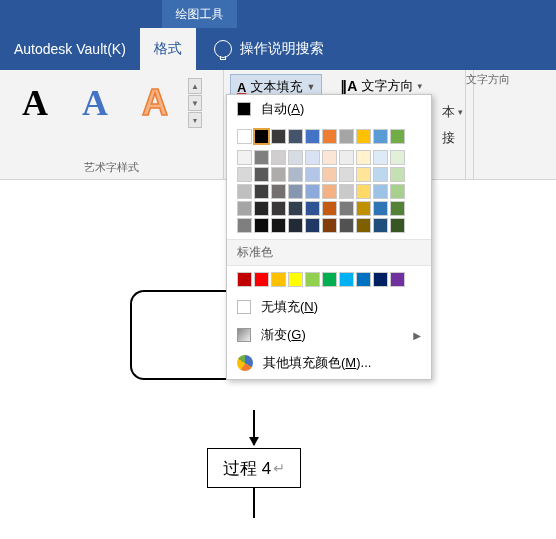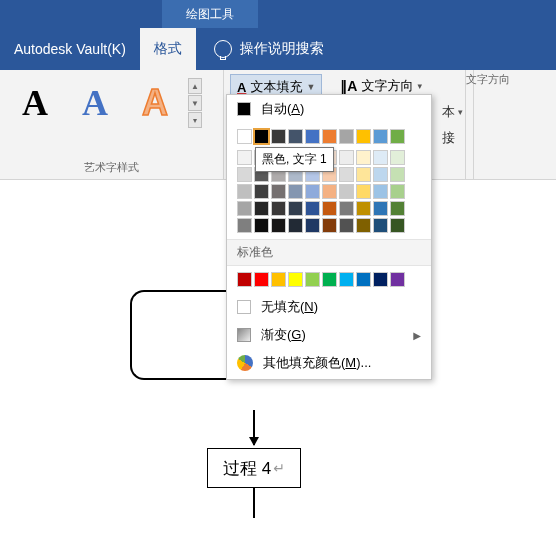--- a/index.html
+++ b/index.html
@@ -1,18 +1,18 @@
 <!DOCTYPE html>
 <html><head>
 <meta charset="utf-8">
 <style>
 *{margin:0;padding:0;box-sizing:border-box;font-family:"Microsoft YaHei",sans-serif}
 body{background:#fff;width:556px;height:539px;overflow:hidden;position:relative}
 .tabstrip{background:#2b579a;height:70px;display:flex;align-items:flex-end;position:relative}
-.context-tab{position:absolute;top:0;left:162px;width:96px;height:28px;background:#3b6db0;color:#fff;font-size:12px;display:flex;align-items:center;justify-content:center}
+.context-tab{position:absolute;top:0;left:162px;width:75px;height:28px;background:#3b6db0;color:#fff;font-size:12px;display:flex;align-items:center;justify-content:center}
 .tabs{display:flex;height:42px;align-items:stretch}
 .tab{padding:0 14px;color:#fff;font-size:14px;display:flex;align-items:center;cursor:pointer}
 .tab.active{background:#f3f3f3;color:#2b579a}
 .search-area{display:flex;align-items:center;color:#fff;font-size:14px;margin-left:18px}
 .bulb{width:18px;height:18px;border:1.5px solid #fff;border-radius:50%;margin-right:8px;position:relative}
 .bulb::after{content:"";position:absolute;bottom:-3px;left:5px;width:4px;height:3px;border:1px solid #fff;border-top:none}
 .ribbon{height:110px;background:#f3f3f3;border-bottom:1px solid #d4d4d4;display:flex;position:relative}
 .group{border-right:1px solid #d4d4d4;padding:4px 6px 2px;display:flex;flex-direction:column;justify-content:space-between}
 .group-label{font-size:11px;color:#666;text-align:center;padding:2px 0}
 .wordart-row{display:flex;gap:2px;align-items:center}
@@ -192,21 +192,20 @@
         <div class="psw" style="background: rgb(12, 12, 12);"></div>
         <div class="psw" style="background: rgb(23, 22, 22);"></div>
         <div class="psw" style="background: rgb(34, 42, 53);"></div>
         <div class="psw" style="background: rgb(31, 56, 100);"></div>
         <div class="psw" style="background: rgb(131, 60, 11);"></div>
         <div class="psw" style="background: rgb(82, 82, 82);"></div>
         <div class="psw" style="background: rgb(127, 96, 0);"></div>
         <div class="psw" style="background: rgb(30, 78, 121);"></div>
         <div class="psw" style="background: rgb(55, 86, 35);"></div>
       </div>
-      <div class="tooltip" style="top:24px;left:28px">黑色, 文字 1</div>
   </div>
   <div class="dd-header">标准色</div>
   <div class="palette" id="std-palette">
       <div class="prow">
         <div class="psw" style="background: rgb(192, 0, 0);"></div>
         <div class="psw" style="background: rgb(255, 0, 0);"></div>
         <div class="psw" style="background: rgb(255, 192, 0);"></div>
         <div class="psw" style="background: rgb(255, 255, 0);"></div>
         <div class="psw" style="background: rgb(146, 208, 80);"></div>
         <div class="psw" style="background: rgb(0, 176, 80);"></div>

